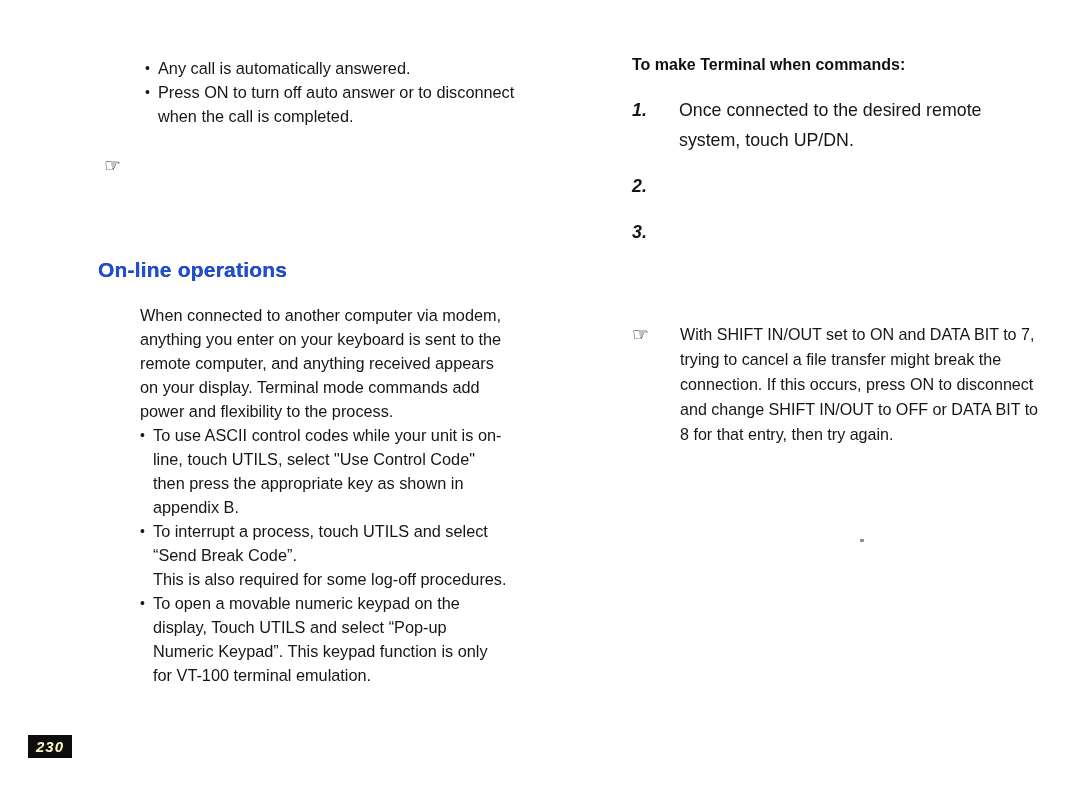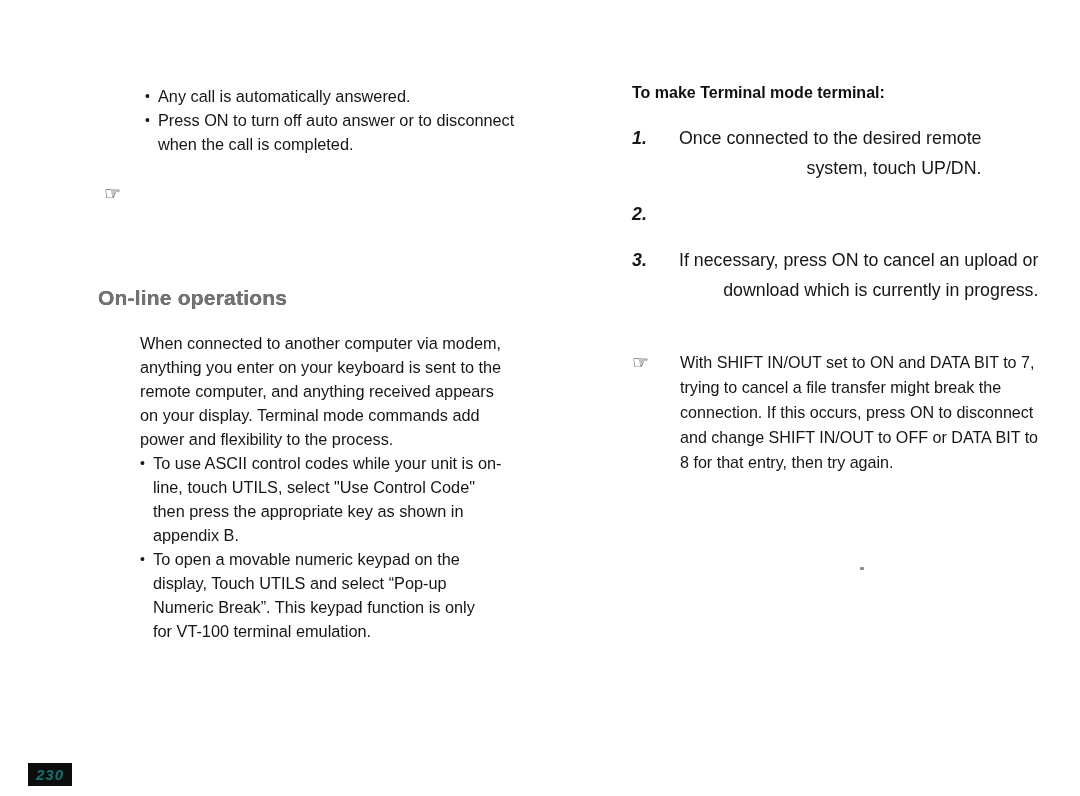--- a/index.html
+++ b/index.html
@@ -1,50 +1,50 @@
 <!DOCTYPE html>
 <html><head>
 <meta charset="utf-8">
 <style>
   html,body{margin:0;padding:0;}
   body{
     width:1080px;height:796px;position:relative;background:#ffffff;
     font-family:"Liberation Sans",sans-serif;color:#161616;
     -webkit-font-smoothing:antialiased;overflow:hidden;
   }
-  .abs{position:absolute;margin-top:28px;}
+  .abs{position:absolute;}
   b{font-weight:normal;}
 
   
   .left-text{font-size:16.3px;line-height:24px;white-space:nowrap;}
   .li{padding-left:13px;text-indent:-13px;white-space:nowrap;}
   .li .marker{display:inline-block;width:13px;text-indent:0;font-size:14px;vertical-align:top;}
   .note{display:flex;align-items:flex-start;}
   .note-icon{
     width:46px;flex:0 0 46px;font-size:19px;line-height:24px;color:#111;
     letter-spacing:-1px;
   }
   .note-body{white-space:nowrap;}
   .section-heading{
-    font-size:21px;font-weight:bold;letter-spacing:0.2px;color:#737373;
+    font-size:21px;font-weight:bold;letter-spacing:0.2px;color:#1d4ed8;
     text-shadow:0 0 0.6px #333;
   }
 
   
   .right-heading{font-size:16px;font-weight:bold;color:#111;}
   .step{display:flex;margin-bottom:16px;font-size:17.8px;line-height:30px;}
   .step-num{flex:0 0 47px;font-weight:bold;font-style:italic;}
-  .step-body{white-space:nowrap;text-align:right;}
+  .step-body{white-space:nowrap;}
   .right-note{font-size:16.1px;line-height:25px;}
   .right-note .note-icon{line-height:25px;width:48px;flex:0 0 48px;}
 
   
   .page-badge{
     left:28px;top:735px;width:44px;height:23px;background:#0d0d0d;
-    color:#0f766e;font-size:15px;font-weight:bold;font-style:italic;
+    color:#fef9c3;font-size:15px;font-weight:bold;font-style:italic;
     display:flex;align-items:center;justify-content:center;letter-spacing:1px;
   }
 
   
   .speck{left:860px;top:539px;width:4px;height:3px;background:#8a8a8a;border-radius:1px;}
 </style>
 </head>
 <body>
 
 <div class="abs left-text" style="left:145px;top:56px;">
@@ -61,37 +61,39 @@
 </div>
 
 <div class="abs section-heading" style="left:98px;top:258px;">On-line operations</div>
 
 <div class="abs left-text" style="left:140px;top:303px;">
   <div>When connected to another computer via modem,<br>anything you enter on your keyboard is sent to the<br>remote computer, and anything received appears<br>on your display. Terminal mode commands add<br>power and flexibility to the process.</div>
   <div class="li">
     <span class="marker">•</span><span>To use ASCII control codes while your unit is on-<br>line, touch <b>UTILS</b>, select <b>"Use Control Code</b>"<br>then press the appropriate key as shown in<br>appendix B.</span>
   </div>
   <div class="li">
-    <span class="marker">•</span><span>To open a movable numeric keypad on the<br>display, Touch <b>UTILS</b> and select <b>“Pop-up</b><br><b>Numeric Break”</b>. This keypad function is only<br>for VT-100 terminal emulation.</span>
+    <span class="marker">•</span><span>To interrupt a process, touch <b>UTILS</b> and select<br><b>“Send Break Code”</b>.<br>This is also required for some log-off procedures.</span>
+  </div>
+  <div class="li">
+    <span class="marker">•</span><span>To open a movable numeric keypad on the<br>display, Touch <b>UTILS</b> and select <b>“Pop-up</b><br><b>Numeric Keypad”</b>. This keypad function is only<br>for VT-100 terminal emulation.</span>
   </div>
 </div>
 
-<div class="abs right-heading" style="left:632px;top:56px;">To make Terminal mode terminal:</div>
+<div class="abs right-heading" style="left:632px;top:56px;">To make Terminal when commands:</div>
 
 <div class="abs" style="left:632px;top:95px;">
   <div class="step">
     <span class="step-num">1.</span>
     <span class="step-body">Once connected to the desired remote<br>system, touch <b>UP/DN</b>.</span>
   </div>
   <div class="step">
     <span class="step-num">2.</span>
   </div>
   <div class="step">
     <span class="step-num">3.</span>
-    <span class="step-body">If necessary, press <b>ON</b> to cancel an upload or<br>download which is currently in progress.</span>
   </div>
 </div>
 
 <div class="abs note right-note" style="left:632px;top:322px;width:440px;">
   <span class="note-icon">☞</span>
   <span class="note-body">With SHIFT IN/OUT set to ON and DATA BIT to 7,<br>trying to cancel a file transfer might break the<br>connection. If this occurs, press <b>ON</b> to disconnect<br>and change SHIFT IN/OUT to OFF or DATA BIT to<br>8 for that entry, then try again.</span>
 </div>
 
 <div class="abs page-badge">
   <span>230</span>

